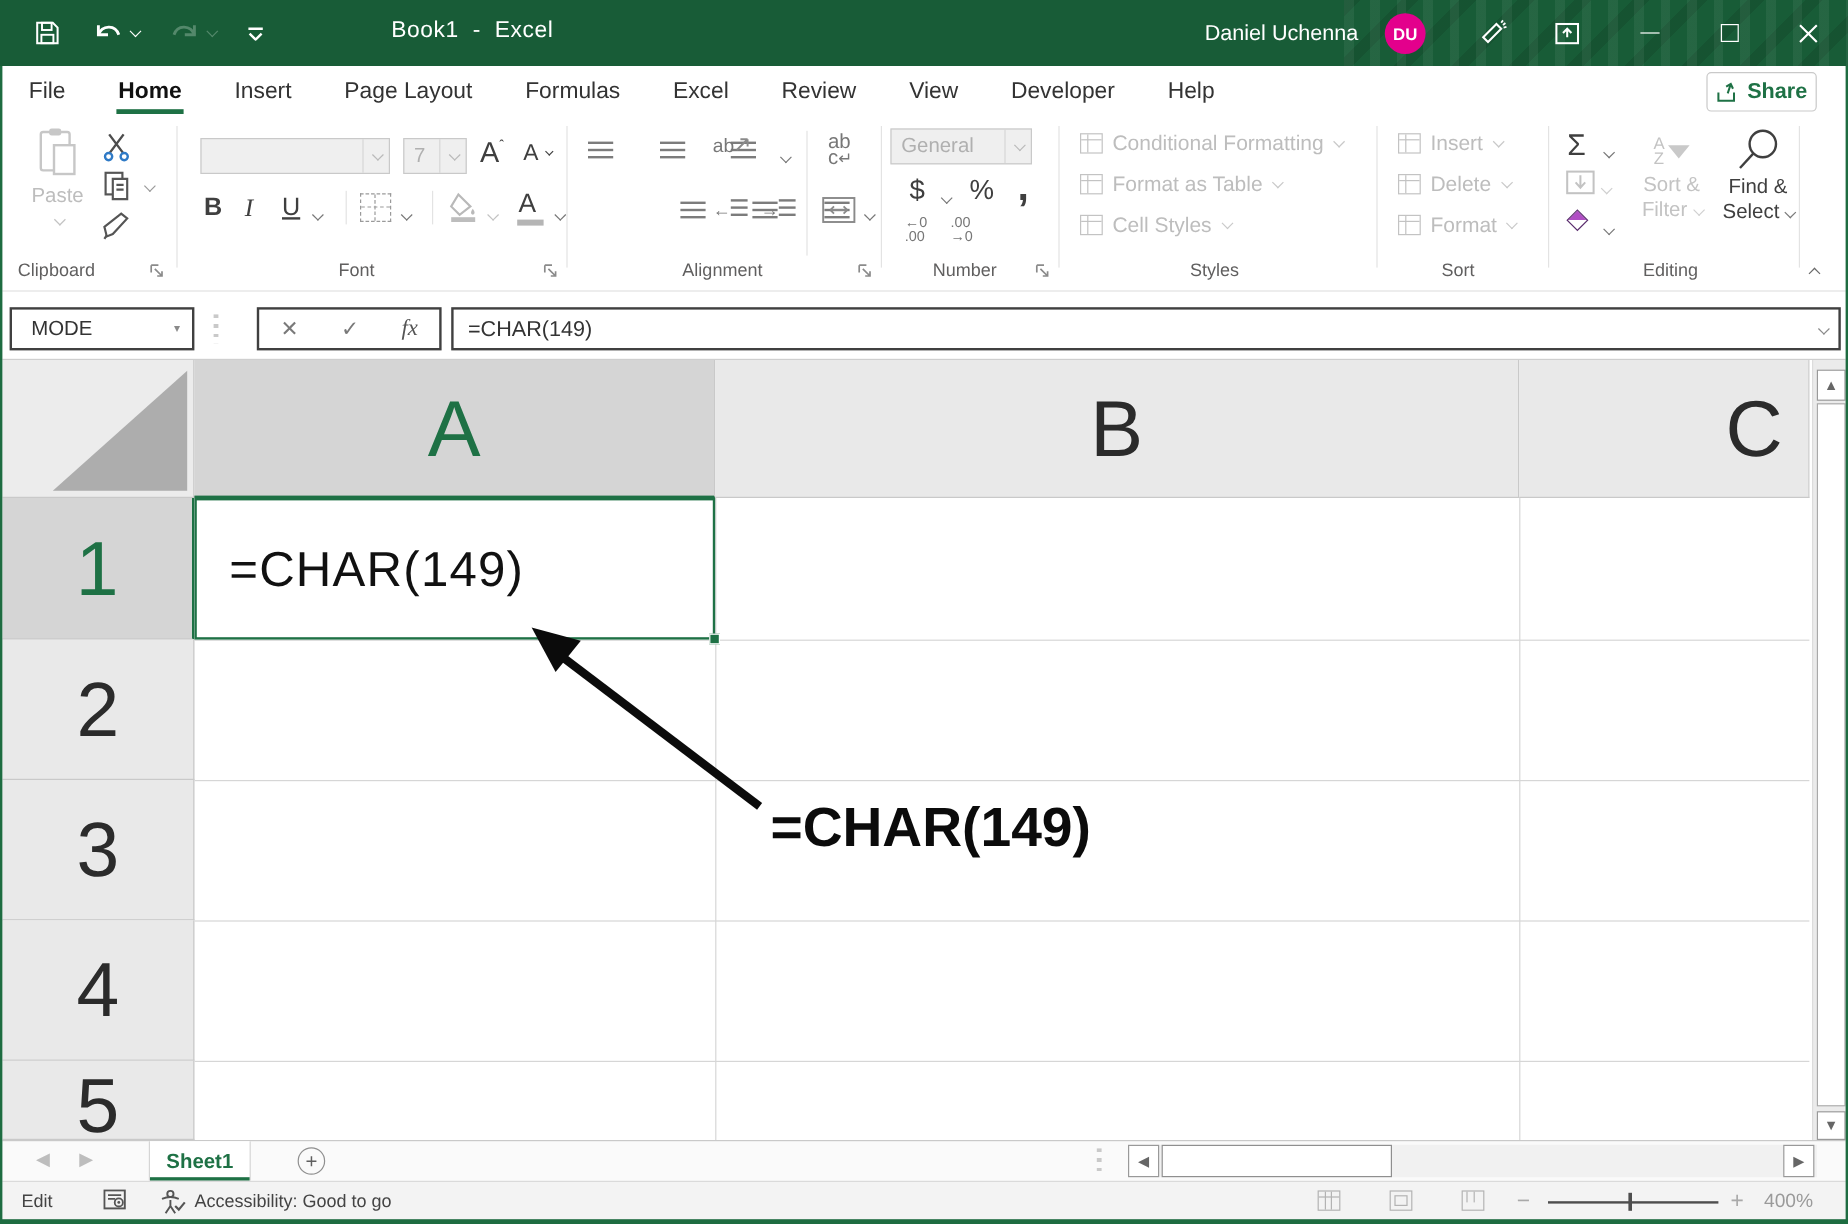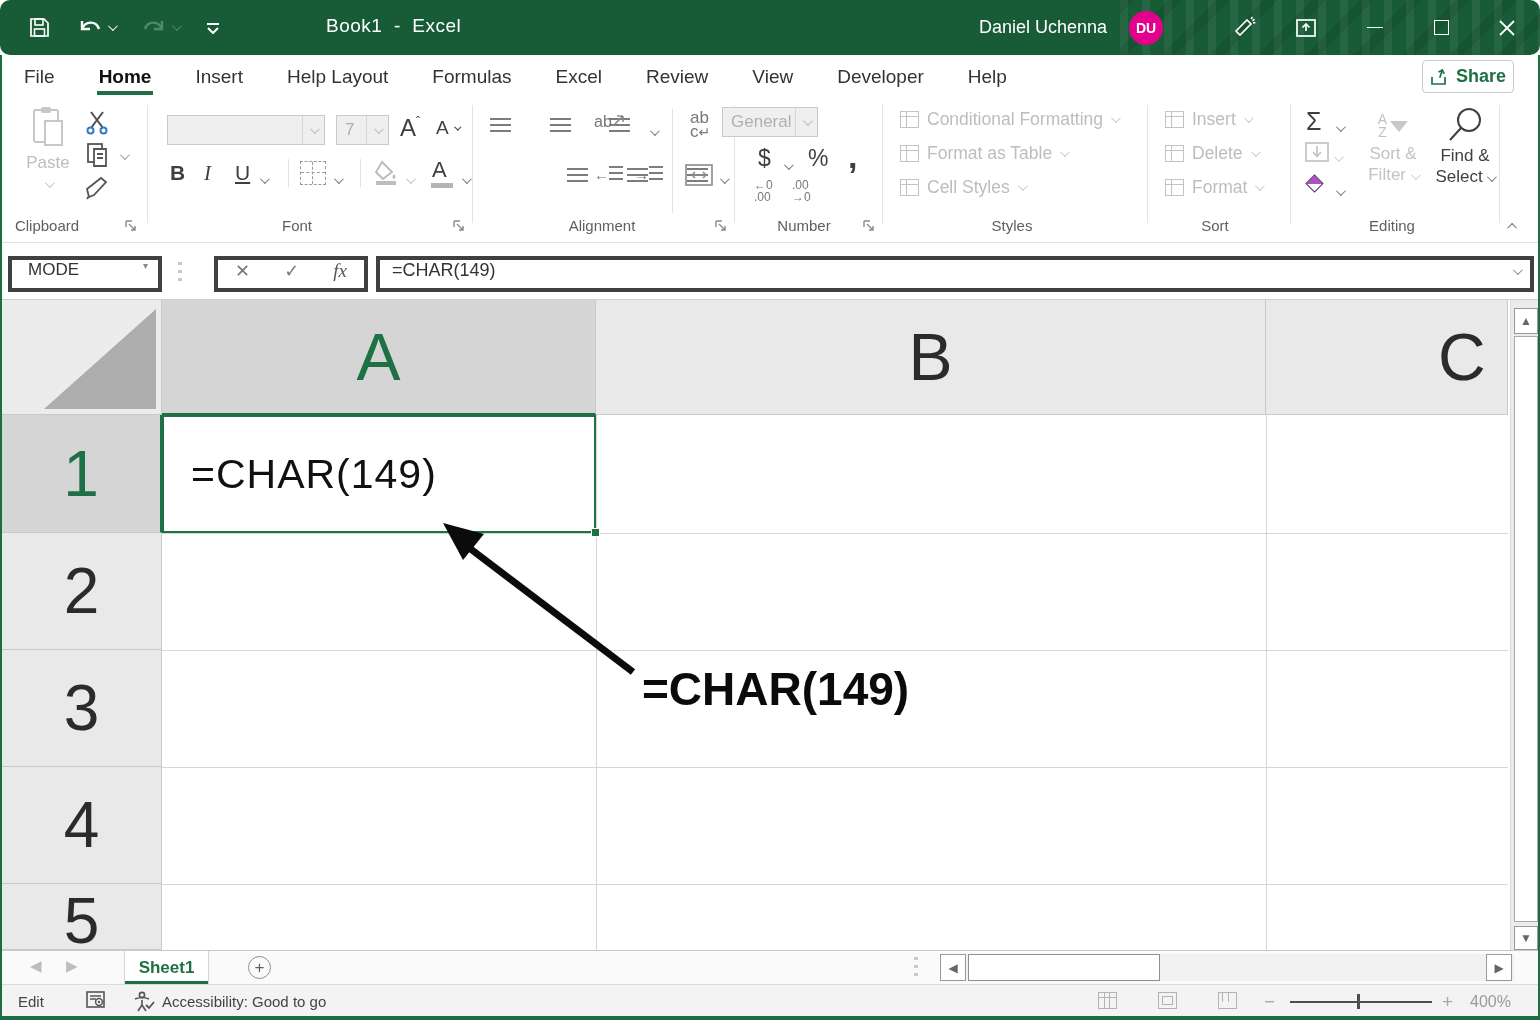--- a/index.html
+++ b/index.html
@@ -9,35 +9,35 @@
   .abs { position:absolute; }
 
   
   .chv { display:inline-block; width:7px; height:7px; border-right:1.7px solid currentColor;
          border-bottom:1.7px solid currentColor; transform:rotate(45deg) translateY(-2px); }
   .chv-up { transform:rotate(-135deg) translateY(-2px); }
   .mid { color:#777; }
   .drk { color:#3f3f3f; }
 
   
-  .titlebar { position:absolute; left:0; top:0; width:1540px; height:55px; background:#185C37; color:#fff;border-radius:10px; }
+  .titlebar { position:absolute; left:0; top:0; width:1540px; height:55px; background:#185C37; color:#fff; }
   .titlebar .deco1 { position:absolute; right:0; top:0; width:420px; height:55px;
      background:
        repeating-linear-gradient(90deg, rgba(255,255,255,.06) 0 8px, transparent 8px 22px),
        repeating-linear-gradient(135deg, rgba(0,0,0,.10) 0 10px, transparent 10px 34px); }
   .qat { position:absolute; left:28px; top:0; height:55px; display:flex; align-items:center; gap:26px; }
   .qat .btn { display:flex; align-items:center; gap:5px; color:#fff; }
   .title-text { position:absolute; left:326px; top:15px; font-size:19px; letter-spacing:.5px; color:#fff; white-space:pre; }
   .searchbox { position:absolute; left:555px; top:9px; width:413px; height:36px; background:#A9CDB8;
      border-radius:3px; display:flex; align-items:center; color:#10432A; }
   .searchbox .stext { font-size:19px; color:#16402a; }
   .tb-right { position:absolute; right:0; top:0; height:55px; display:flex; align-items:center; }
   .username { font-size:18px; color:#fff; margin-right:22px; }
   .avatar { width:34px; height:34px; border-radius:50%; background:#E3008C; color:#fff; font-size:14px;
-     font-weight:bold; display:flex; align-items:center; justify-content:center; margin-right:59px; }
+     font-weight:bold; display:flex; align-items:center; justify-content:center; margin-right:34px; }
   .tbicon { width:44px; height:55px; display:flex; align-items:center; justify-content:center; color:#fff; }
   .winbtn { width:66px; height:55px; display:flex; align-items:center; justify-content:center; color:#fff; }
   .max-glyph { width:15px; height:15px; border:1.6px solid #fff; }
   .min-glyph { width:16px; height:0; border-top:1.8px solid #fff; }
 
   
   .tabrow { position:absolute; left:2px; top:55px; width:1536px; height:42px; background:#fff;
      display:flex; align-items:center; }
   .rtab { font-size:19px; color:#333; padding:9px 22px 7px 22px; position:relative; }
   .rtab.active { font-weight:bold; color:#111; }
@@ -66,22 +66,22 @@
   .tbl-ico::before { content:""; position:absolute; left:0; right:0; top:4px; height:1.4px; background:#c3c3c3; }
   .tbl-ico::after { content:""; position:absolute; top:0; bottom:0; left:5px; width:1.4px; background:#c3c3c3; }
   .eraser { display:inline-block; width:13px; height:13px; transform:rotate(45deg);
      border:1.8px solid #5b2e6e; background:linear-gradient(135deg,#b04ec4 0 50%,#fff 50% 100%); }
   .funnel { display:inline-block; width:0; height:0; border-left:9px solid transparent;
      border-right:9px solid transparent; border-top:11px solid #c9c9c9; position:relative; }
 
   
   .fbar { position:absolute; left:2px; top:248px; width:1536px; height:52px; background:#fff;
      border-bottom:1px solid #cfcfcf; }
-  .fbox { position:absolute; top:8px; height:36px; background:#fff; border:4px solid #404040;
-     display:flex; align-items:flex-start; font-size:17px; color:#333; }
+  .fbox { position:absolute; top:8px; height:36px; background:#fff; border:2px solid #404040;
+     display:flex; align-items:center; font-size:17px; color:#333; }
   .fdots { position:absolute; left:176px; top:14px; width:4px; height:24px;
      background:repeating-linear-gradient(to bottom,#c9c9c9 0 3px, transparent 3px 8px); }
 
   
   .grid { position:absolute; left:2px; top:300px; width:1506px; height:650px; background:#fff; overflow:hidden; }
   .hdr { position:absolute; background:#E9E9E9; color:#2b2b2b; display:flex; align-items:center;
      justify-content:center; }
   .hdr.sel { background:#D5D5D5; color:#1E7145; }
   .colhdr { top:0; height:115px; border-right:1px solid #c9c9c9; border-bottom:1px solid #c9c9c9; font-size:66px; }
   .rowhdr { left:0; width:160px; border-bottom:1px solid #c9c9c9; border-right:1px solid #c9c9c9; font-size:64px; }
@@ -202,21 +202,21 @@
           <path d="M2 2 L16 16 M16 2 L2 16" stroke="#fff" stroke-width="1.8"></path>
         </svg>
       </span>
     </div>
   </div>
 
   <div class="tabrow">
     <span class="rtab">File</span>
     <span class="rtab active">Home</span>
     <span class="rtab">Insert</span>
-    <span class="rtab">Help Layout</span>
+    <span class="rtab">Page Layout</span>
     <span class="rtab">Formulas</span>
     <span class="rtab">Excel</span>
     <span class="rtab">Review</span>
     <span class="rtab">View</span>
     <span class="rtab">Developer</span>
     <span class="rtab">Help</span>
     <span class="share-btn">
       <svg width="19" height="18" viewBox="0 0 19 18">
         <path d="M2 9 v7 h13 v-7" fill="none" stroke="#1E7145" stroke-width="1.7"></path>
         <path d="M8 10 V2 M5 5 L8 1.8 L11 5" fill="none" stroke="#1E7145" stroke-width="1.7" transform="translate(3,0) rotate(18 8 6)"></path>
@@ -339,21 +339,21 @@
     <span class="abs mid" style="left:718px;top:72px"><span class="chv"></span></span>
     <div class="glabel" style="left:545px;width:110px">Alignment</div>
     <span class="launcher" style="left:712px">
       <svg width="13" height="13" viewBox="0 0 13 13">
           <path d="M2 2 h6 M2 2 v6 M5 5 l6 6 M11 7 v4 h-4" fill="none" stroke="#8a8a8a" stroke-width="1.4"></path>
         </svg>
     </span>
     <div class="gsep" style="left:732px"></div>
 
     
-    <div class="inputbox" style="left:720px;top:10px;width:96px">
+    <div class="inputbox" style="left:740px;top:10px;width:118px">
       <span style="padding-left:8px">General</span>
       <span class="chvbox">
           <span class="chv"></span>
         </span>
     </div>
     <span class="abs drk" style="left:756px;top:48px;font-size:23px">$</span>
     <span class="abs mid" style="left:782px;top:58px"><span class="chv"></span></span>
     <span class="abs drk" style="left:806px;top:48px;font-size:23px">%</span>
     <span class="abs drk" style="left:846px;top:40px;font-size:34px;font-weight:bold">,</span>
     <span class="abs mid" style="left:752px;top:82px;font-size:12px;line-height:12px">

